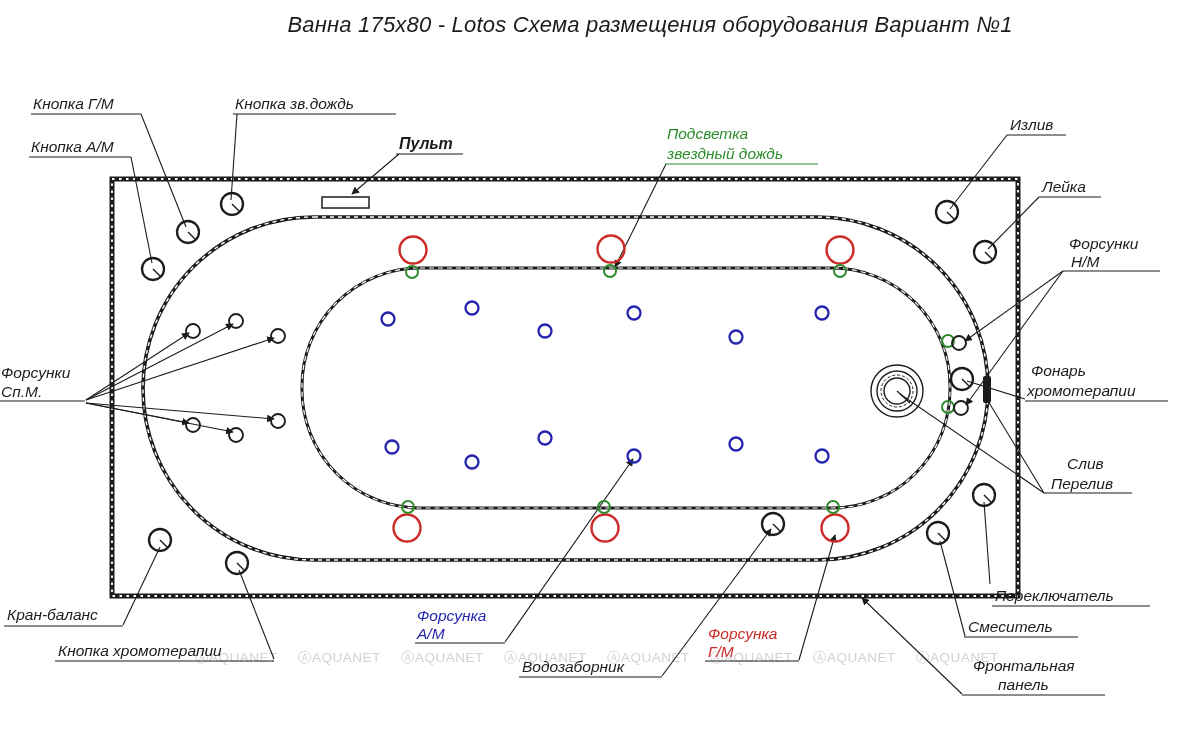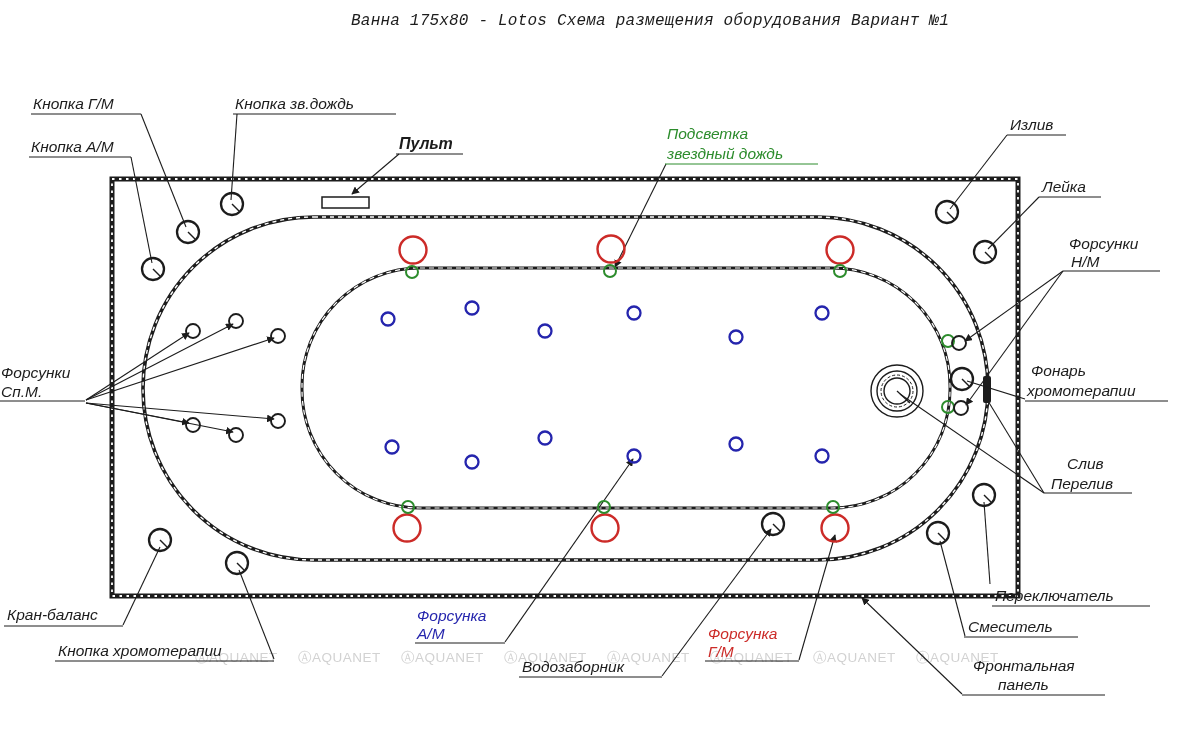--- a/index.html
+++ b/index.html
@@ -1,19 +1,19 @@
 <!DOCTYPE html>
 <html><head>
 <meta charset="utf-8">
 <style>
   html,body{margin:0;padding:0;background:#ffffff;}
   .stage{position:relative;width:1182px;height:747px;background:#fff;overflow:hidden;
          font-family:"Liberation Sans",sans-serif;}
   .title{position:absolute;top:12px;left:118px;width:1064px;text-align:center;
-         font-style:italic;font-size:16px;color:#1c1c1c;letter-spacing:0.2px;font-family:Liberation Mono, monospace;}
+         font-style:italic;font-size:22px;color:#1c1c1c;letter-spacing:0.2px;}
   svg{position:absolute;left:0;top:0;}
 </style>
 </head>
 <body>
 
 <div class="stage">
   <div class="title">Ванна 175х80 - Lotos Схема размещения оборудования Вариант №1</div>
   <svg id="diagram" width="1182" height="747" viewBox="0 0 1182 747" xmlns="http://www.w3.org/2000/svg">
       <defs>
         <marker id="arw" viewBox="0 0 10 10" refX="9" refY="5" markerWidth="7" markerHeight="7" orient="auto-start-reverse">

